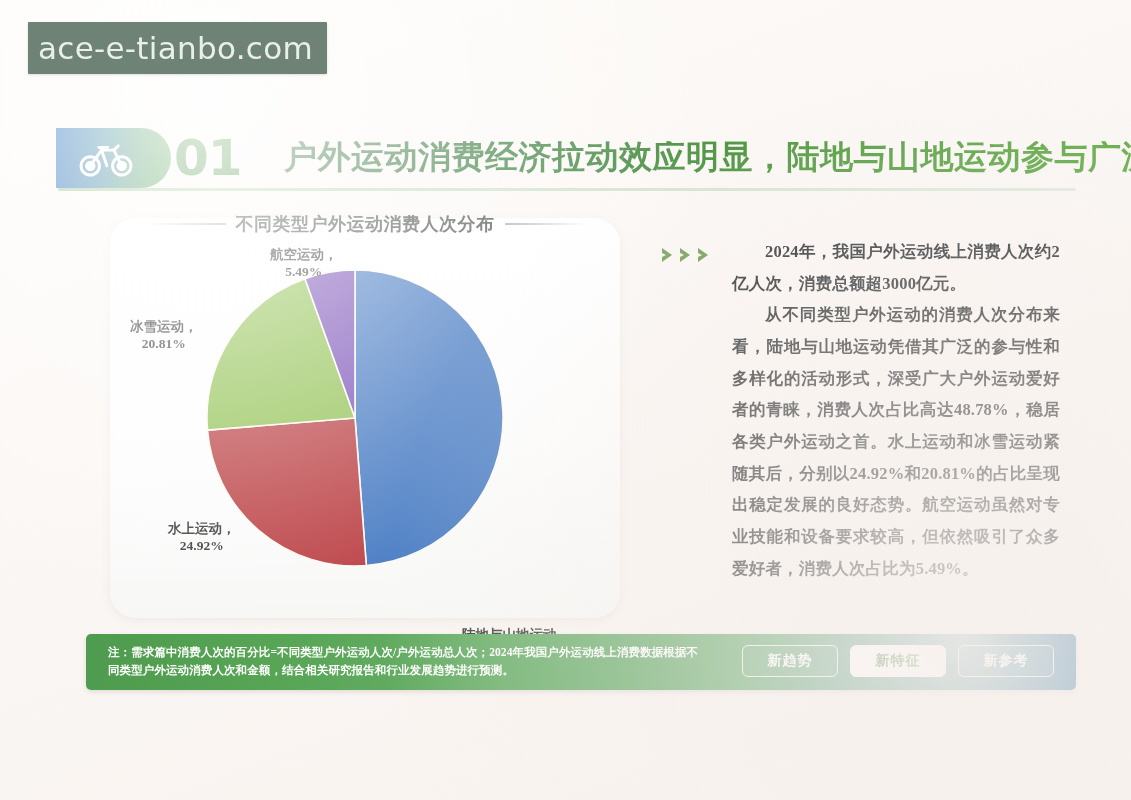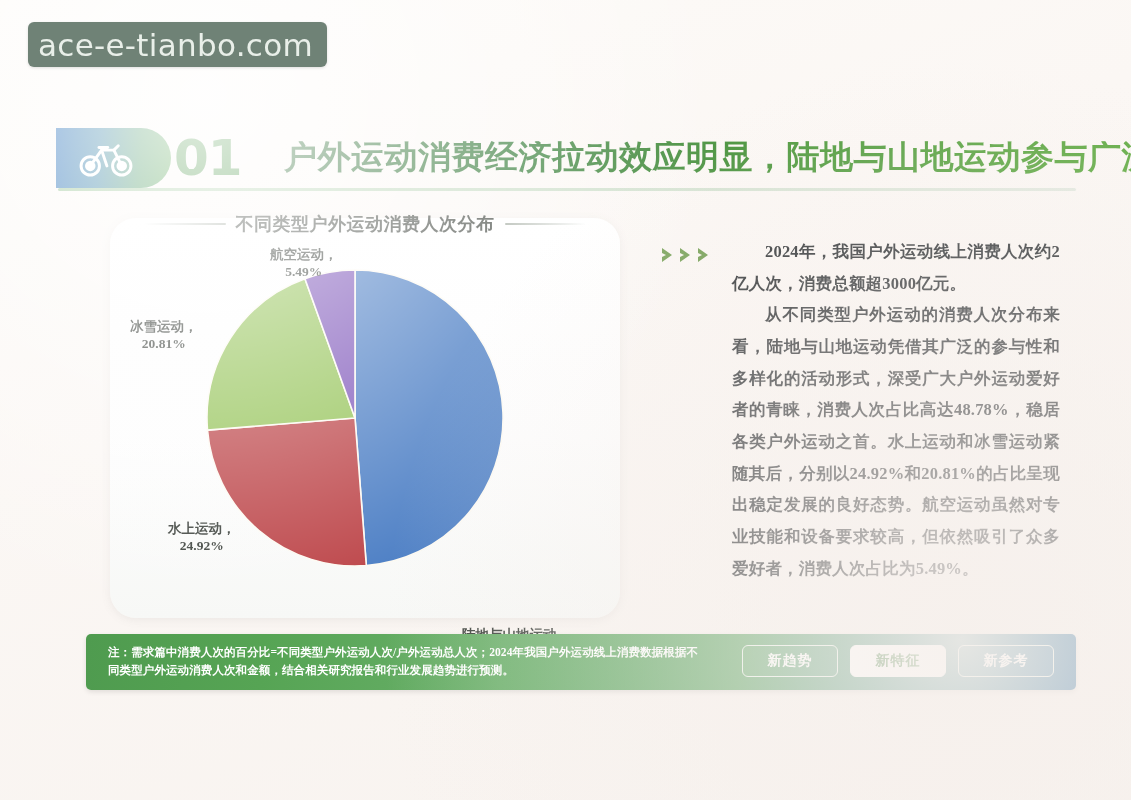--- a/index.html
+++ b/index.html
@@ -29,24 +29,24 @@
     background:
       radial-gradient(circle at 18% 12%, rgba(255,255,255,.85), rgba(255,255,255,0) 45%),
       radial-gradient(circle at 85% 80%, rgba(246,240,236,.9), rgba(255,255,255,0) 50%);
     pointer-events:none;
   }
 
   
   #watermark {
     position: absolute;
     left: 28px; top: 22px;
-    height: 45px;
+    height: 52px;
     min-width: 268px;
     background: #6f8276;
-    border-radius: 6px;
+    border-radius: 1px;
     display: flex;
     align-items: center;
     padding: 0 14px 0 10px;
     z-index: 40;
     box-shadow: 0 1px 3px rgba(0,0,0,.12);
   }
   #watermark .wm-text {
     font-family: "DejaVu Sans", sans-serif;
     font-size: 31px;
     color: #e9efe9;

